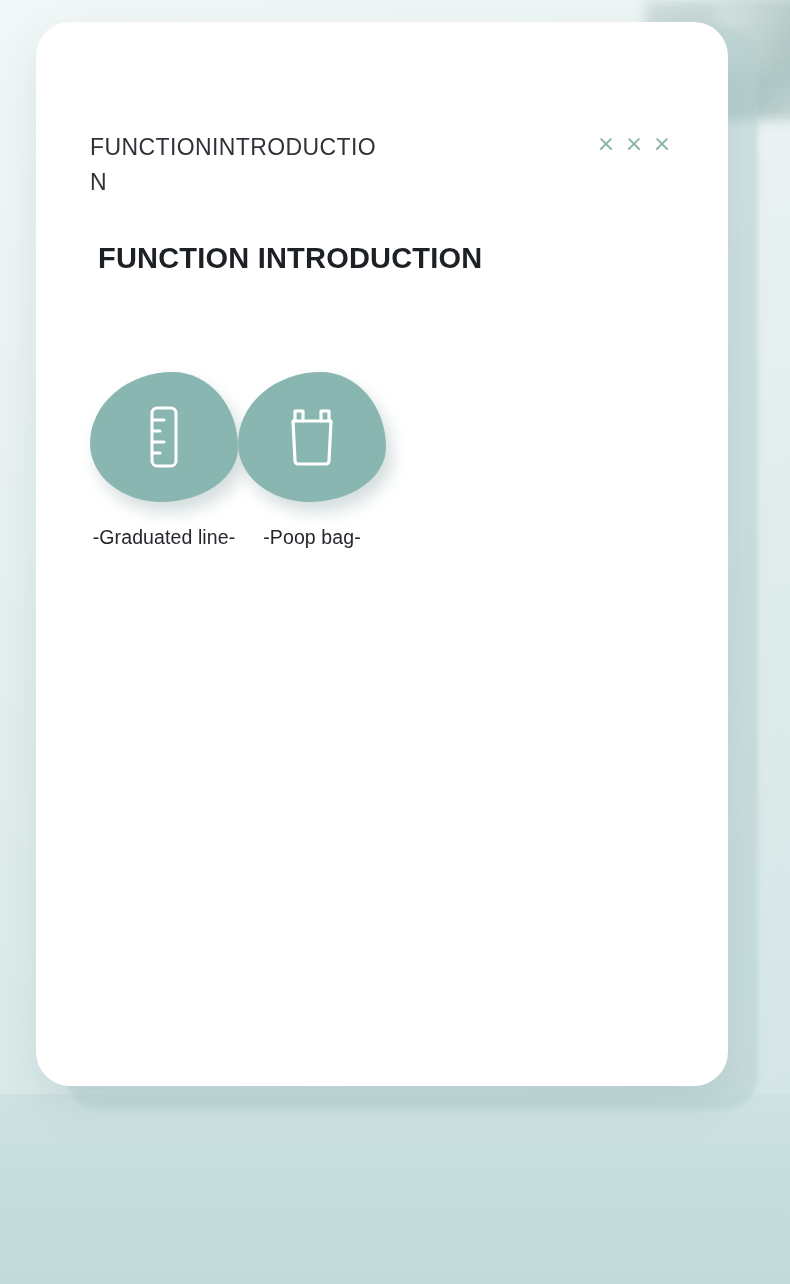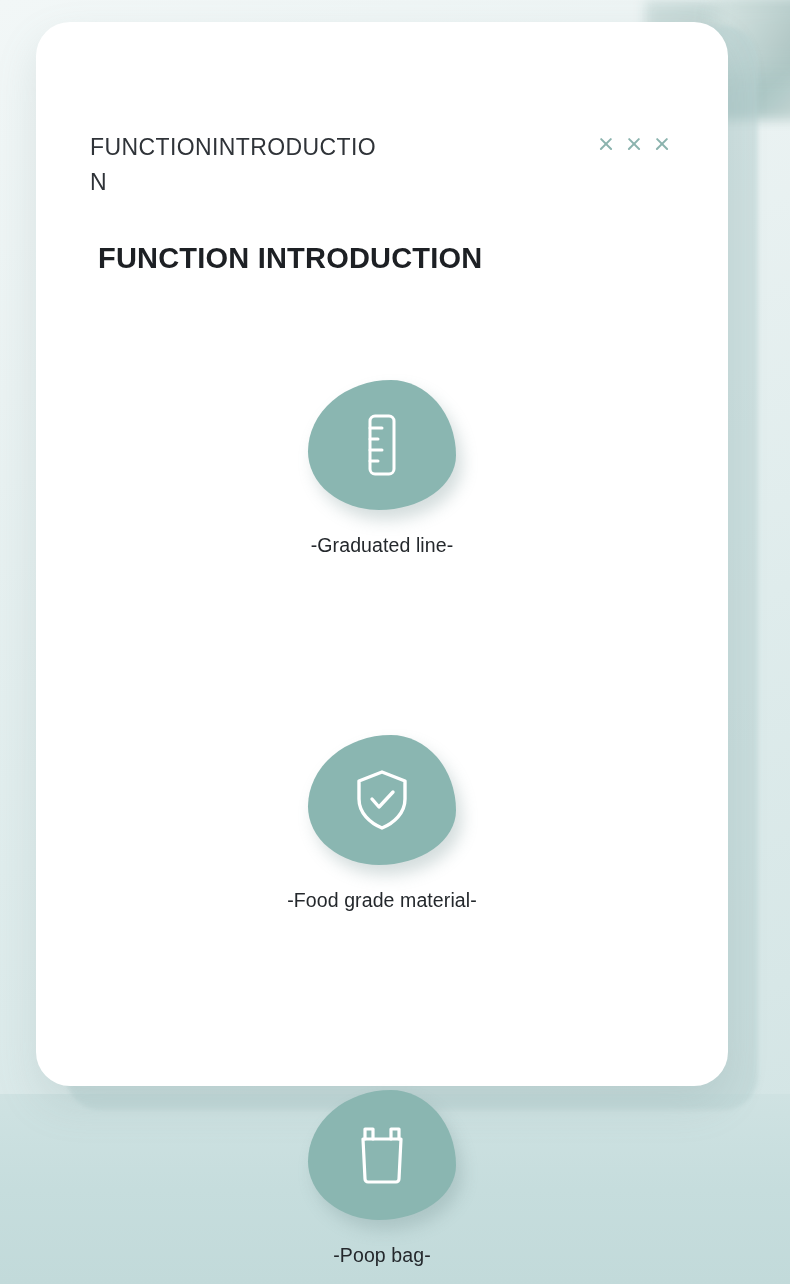--- a/index.html
+++ b/index.html
@@ -130,24 +130,24 @@
     top: 220px;
     font-size: 29px;
     font-weight: 700;
     letter-spacing: .2px;
     color: #1d2024;
   }
 
   .grid {
     position: absolute;
     left: 54px;
-    top: 358px;
+    top: 350px;
     width: 584px;
     display: grid;
-    grid-template-columns: 1fr;
+    grid-template-columns: 1fr 1fr 1fr 1fr;
     grid-row-gap: 178px;
   }
 
   .feature {
     display: flex;
     flex-direction: column;
     align-items: center;
   }
 
   .blob {
@@ -206,31 +206,20 @@
               <line x1="5" y1="14" x2="17" y2="14" stroke="#ffffff" stroke-width="3" stroke-linecap="round"></line>
               <line x1="5" y1="25" x2="13" y2="25" stroke="#ffffff" stroke-width="3" stroke-linecap="round"></line>
               <line x1="5" y1="36" x2="17" y2="36" stroke="#ffffff" stroke-width="3" stroke-linecap="round"></line>
               <line x1="5" y1="47" x2="13" y2="47" stroke="#ffffff" stroke-width="3" stroke-linecap="round"></line>
             </svg>
           </span>
         </div>
         <div class="caption">-Graduated line-</div>
       </div>
 
-      <div class="feature">
-        <div class="blob">
-          <span>
-            <svg width="56" height="62" viewBox="0 0 56 62" fill="none">
-              <path d="M28 3 L51 12 V30 C51 44 40 54 28 59 C16 54 5 44 5 30 V12 Z" stroke="#ffffff" stroke-width="3.4" stroke-linejoin="round"></path>
-              <path d="M18 30 L25 38 L39 23" stroke="#ffffff" stroke-width="3.4" stroke-linecap="round" stroke-linejoin="round"></path>
-            </svg>
-          </span>
-        </div>
-        <div class="caption">-Food grade material-</div>
-      </div>
 
 
       <div class="feature">
         <div class="blob">
           <span>
             <svg width="54" height="60" viewBox="0 0 54 60" fill="none">
               <path d="M10 14 V4 H18 V14" stroke="#ffffff" stroke-width="3.2" stroke-linecap="round" stroke-linejoin="round"></path>
               <path d="M36 14 V4 H44 V14" stroke="#ffffff" stroke-width="3.2" stroke-linecap="round" stroke-linejoin="round"></path>
               <path d="M8 14 H46 L44 54 A3 3 0 0 1 41 57 H13 A3 3 0 0 1 10 54 Z" stroke="#ffffff" stroke-width="3.2" stroke-linejoin="round"></path>
             </svg>

